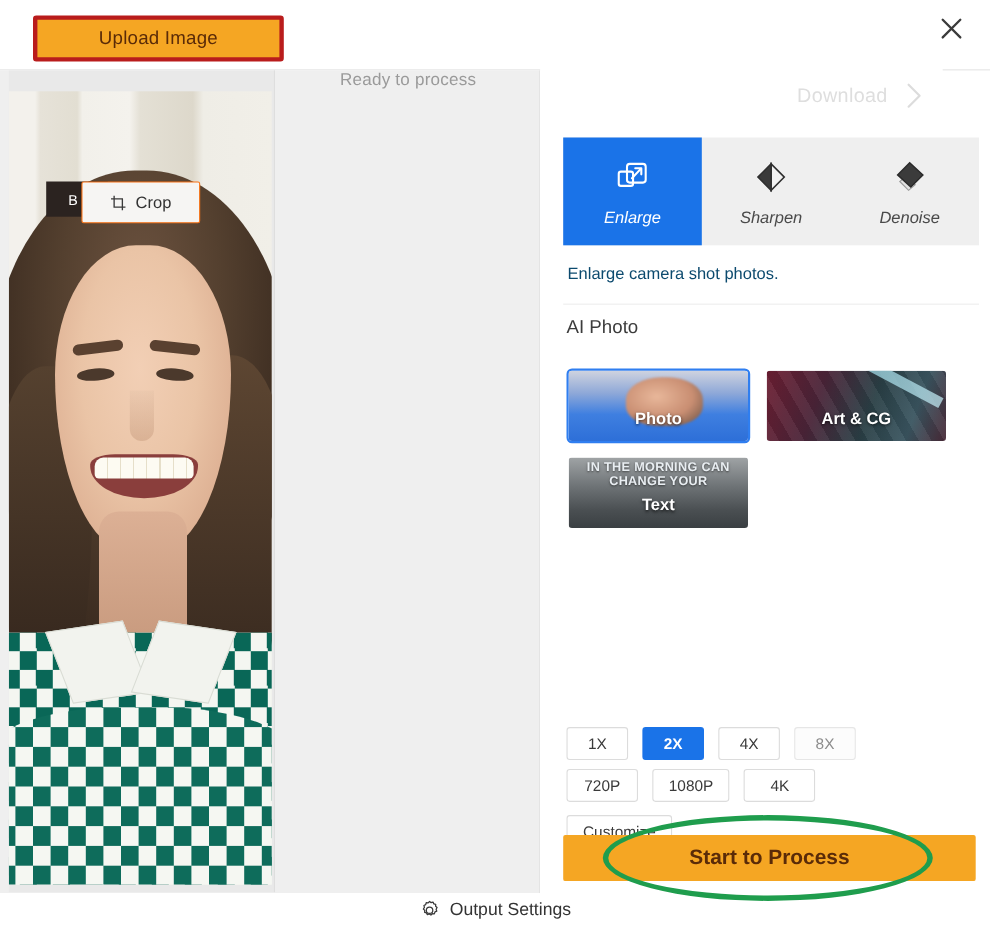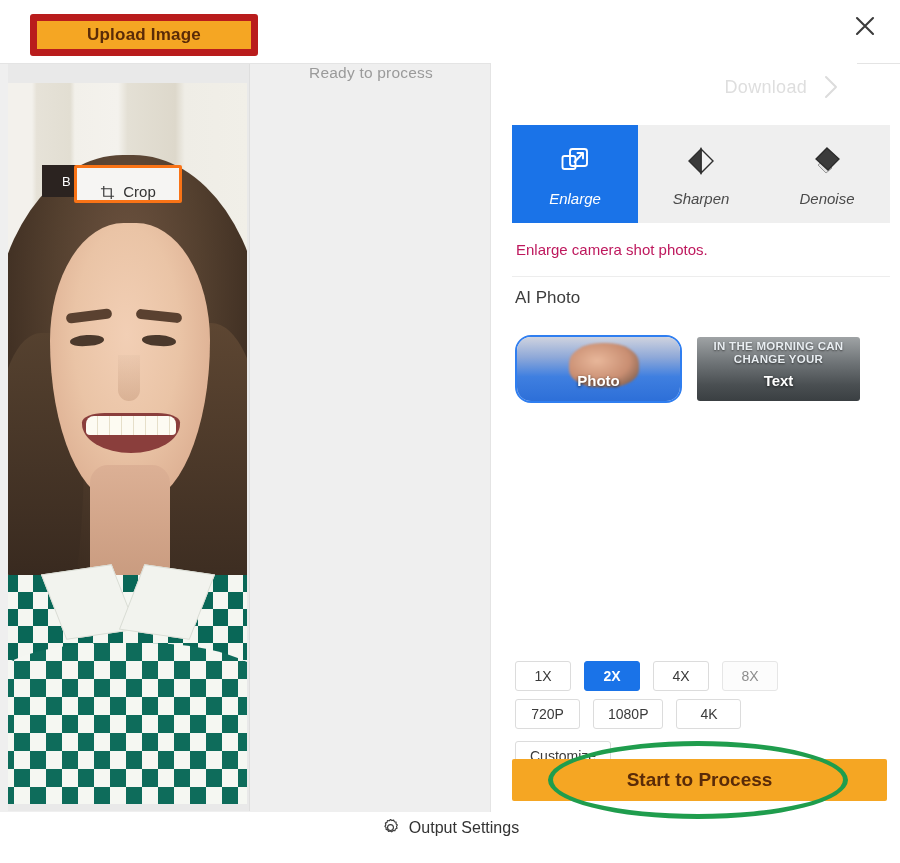--- a/index.html
+++ b/index.html
@@ -20,24 +20,24 @@
   .topbar {
     position: absolute; left: 0; top: 0;
     width: 900px; height: 64px;
     background: #ffffff;
     border-bottom: 1px solid #e4e4e4;
   }
   .btn-upload {
     position: absolute; left: 30px; top: 14px;
     width: 228px; height: 42px;
     background: #f5a623;
-    border: 7px solid #b91c1c;
+    border: 4px solid #b91c1c;
     border-radius: 3px;
     color: #5a2b08;
-    font-size: 17px; font-weight: bold;
+    font-size: 17px; font-weight: normal;
     letter-spacing: 0.2px;
     display: flex; align-items: center; justify-content: center;
     cursor: pointer;
   }
   .btn-batch {
     position: absolute; left: 267px; top: 14px;
     width: 222px; height: 42px;
     background: #fbfbfb;
     border: 1px solid #dcdcdc;
     border-radius: 3px;
@@ -171,23 +171,23 @@
     color: #ffffff;
     font-size: 13px;
     display:flex; align-items:center; padding-left:20px;
     overflow:hidden;
     z-index: 4;
   }
   .crop-btn {
     position: absolute; left: 74px; top: 101px;
     width: 108px; height: 38px;
     background: #f6f5f3;
-    border: 3px solid #f97316;
+    border: 1px solid #f97316;
     border-radius: 2px;
-    display: flex; align-items: flex-end; justify-content: center;
+    display: flex; align-items: center; justify-content: center;
     gap: 8px;
     color: #333333;
     font-size: 15px;
     cursor: pointer;
     z-index: 5;
   }
   .crop-btn .crop-ico { width: 15px; height: 15px; display:block; }
 
   .ready-wrap {
     position: absolute; left: 251px; top: 0;
@@ -239,21 +239,21 @@
     color: #ffffff;
   }
   .tab .tab-ico { height: 36px; display:flex; align-items:center; justify-content:center; }
   .tab-label { line-height: 1; }
 
   .tab-desc {
     position: absolute; left: 21px; top: 175px;
     width: 378px; height: 54px;
     display: flex; align-items: center;
     padding-left: 4px;
-    color: #be185d;
+    color: #0c4a6e;
     font-size: 15px;
     border-bottom: 1px solid #ededed;
     text-align: center;
   }
 
   .section-title {
     position: absolute; left: 24px; top: 240px;
     color: #3c3c3c;
     font-size: 17px;
   }
@@ -265,21 +265,21 @@
   }
   .model-card {
     position: relative;
     width: 167px; height: 68px;
     border-radius: 5px;
     overflow: hidden;
     cursor: pointer;
     border: 2px solid transparent;
     display:flex; align-items:flex-end; justify-content:center;
   }
-  .model-card.selected { border-color: #2f7ef0; border-radius: 16px; }
+  .model-card.selected { border-color: #2f7ef0; }
   .model-card .mc-label {
     position: relative; z-index:3;
     color: #ffffff;
     font-size: 15px; font-weight: bold;
     text-shadow: 0 1px 3px rgba(0,0,0,0.7);
     margin-bottom: 12px;
     text-align:center;
     line-height:1.1;
   }
   .mc-art { position:absolute; inset:0; z-index:1; }
@@ -511,20 +511,24 @@
     <div class="section-title">AI Photo</div>
 
     <div class="model-grid">
 
       <div class="model-card selected">
         <span class="mc-art art-photo"></span>
         <span class="mc-label">Photo</span>
       </div>
 
 
+      <div class="model-card">
+        <span class="mc-art art-artcg"></span>
+        <span class="mc-label">Art &amp; CG</span>
+      </div>
 
       <div class="model-card">
         <span class="mc-art art-text">
           <span class="txt-lines">IN THE MORNING
 CAN CHANGE YOUR</span>
         </span>
         <span class="mc-label">Text</span>
       </div>
 
     </div>

